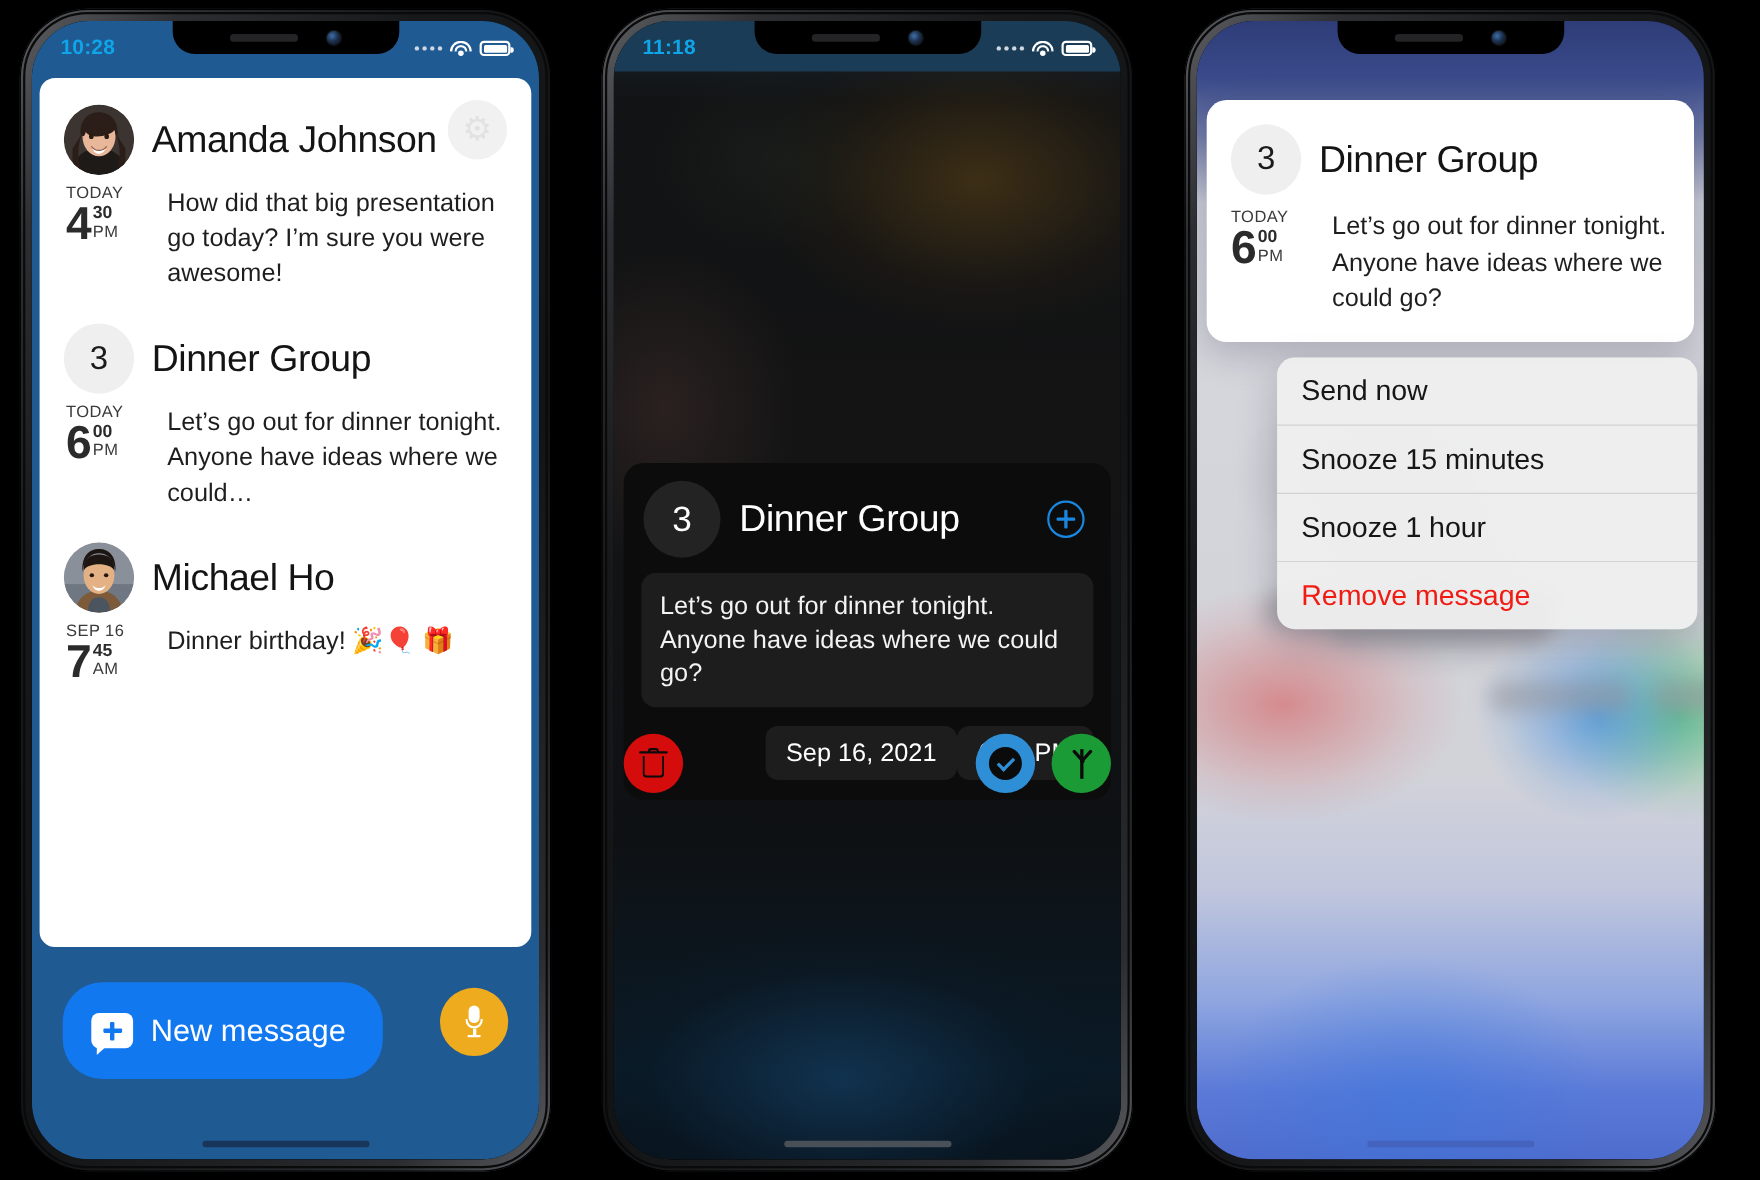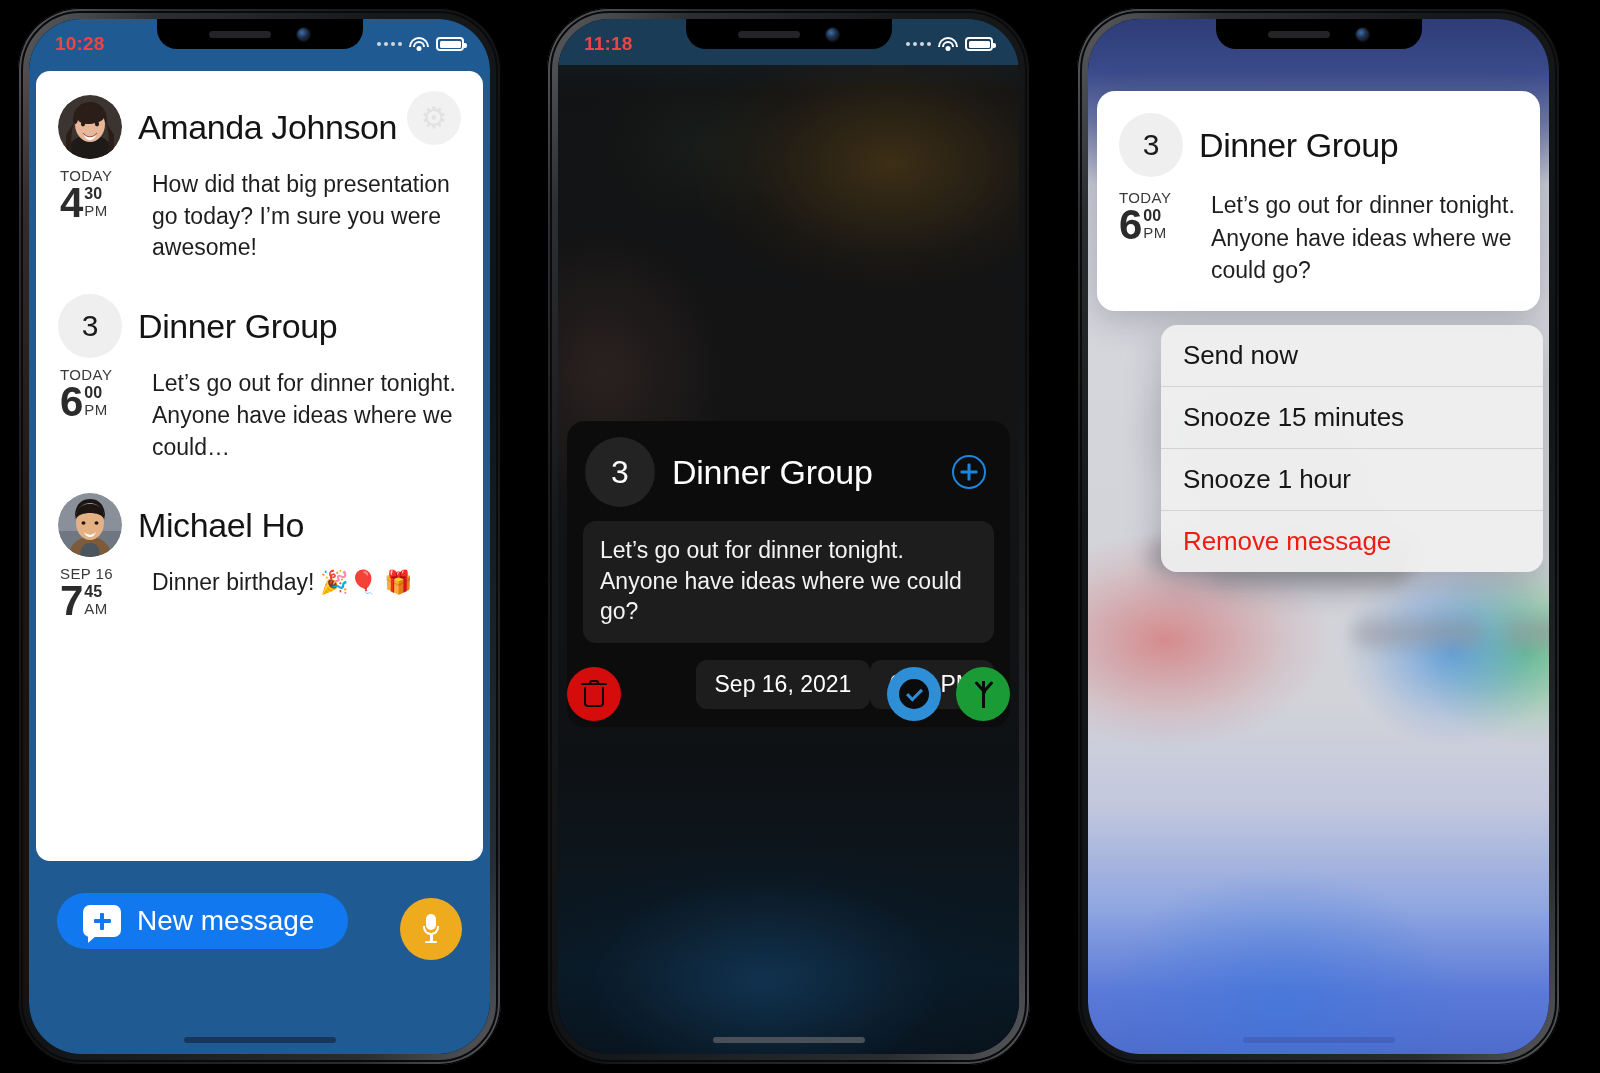--- a/index.html
+++ b/index.html
@@ -85,21 +85,21 @@
   
   .statusbar {
     position: absolute;
     top: 0; left: 0; right: 0;
     height: 44px;
     z-index: 55;
     display: flex;
     align-items: center;
     justify-content: space-between;
     padding: 6px 26px 0 26px;
-    color: #ef4444;
+    color: #0ea5e9;
     font-size: 19px;
     font-weight: bold;
     letter-spacing: .2px;
   }
   .sb-right { display: flex; align-items: center; gap: 7px; }
   .sb-dots { display: flex; gap: 3px; align-items: flex-end; }
   .sb-dots i { width: 4px; height: 4px; border-radius: 50%; background: #cfd7e0; display: block; }
   .sb-wifi { position: relative; width: 20px; height: 15px; }
   .sb-wifi span {
     position: absolute; left: 50%; transform: translateX(-50%);
@@ -185,21 +185,21 @@
     position: absolute;
     left: 0; right: 0; bottom: 0; height: 193px;
     display: flex; align-items: flex-start;
     padding: 32px 28px 0 28px;
     z-index: 12;
   }
   .newmsg-btn {
     display: flex; align-items: center; gap: 16px;
     background: #1278f0;
     border-radius: 36px;
-    height: 56px;
+    height: 88px;
     padding: 0 34px 0 26px;
     color: #fff;
     font-size: 28px;
   }
   .bubble-plus { position: relative; width: 38px; height: 32px; flex: 0 0 38px; }
   .bubble-plus .b {
     position: absolute; inset: 0; background: #fff; border-radius: 7px;
   }
   .bubble-plus .tail {
     position: absolute; left: 5px; bottom: -6px;

